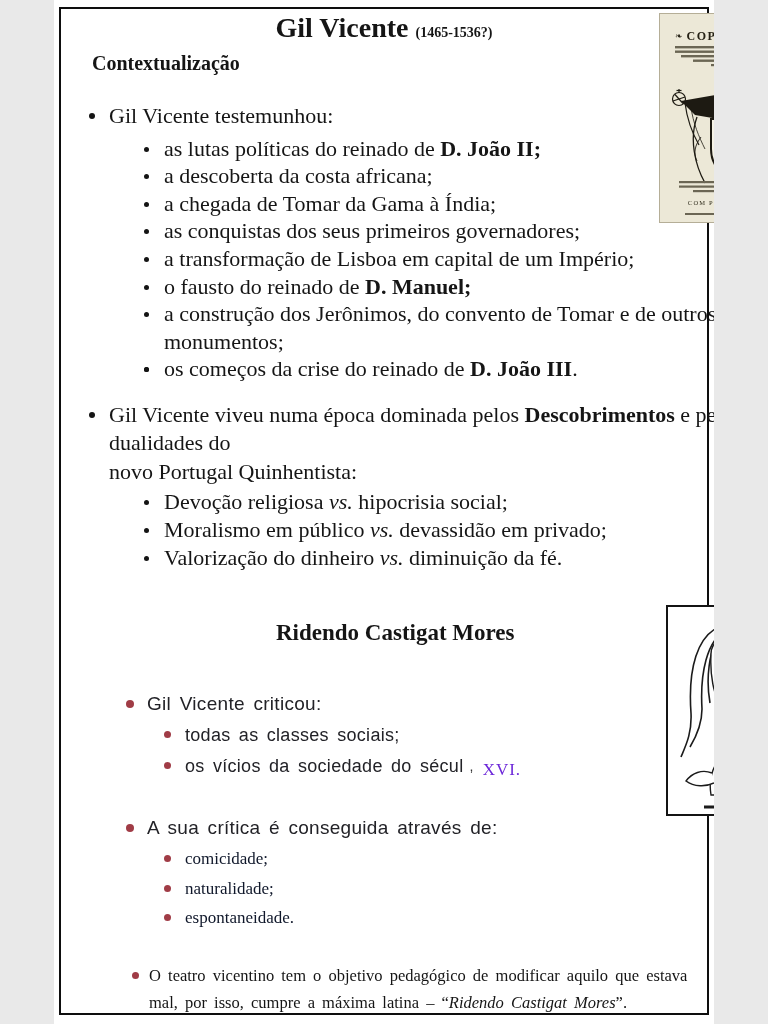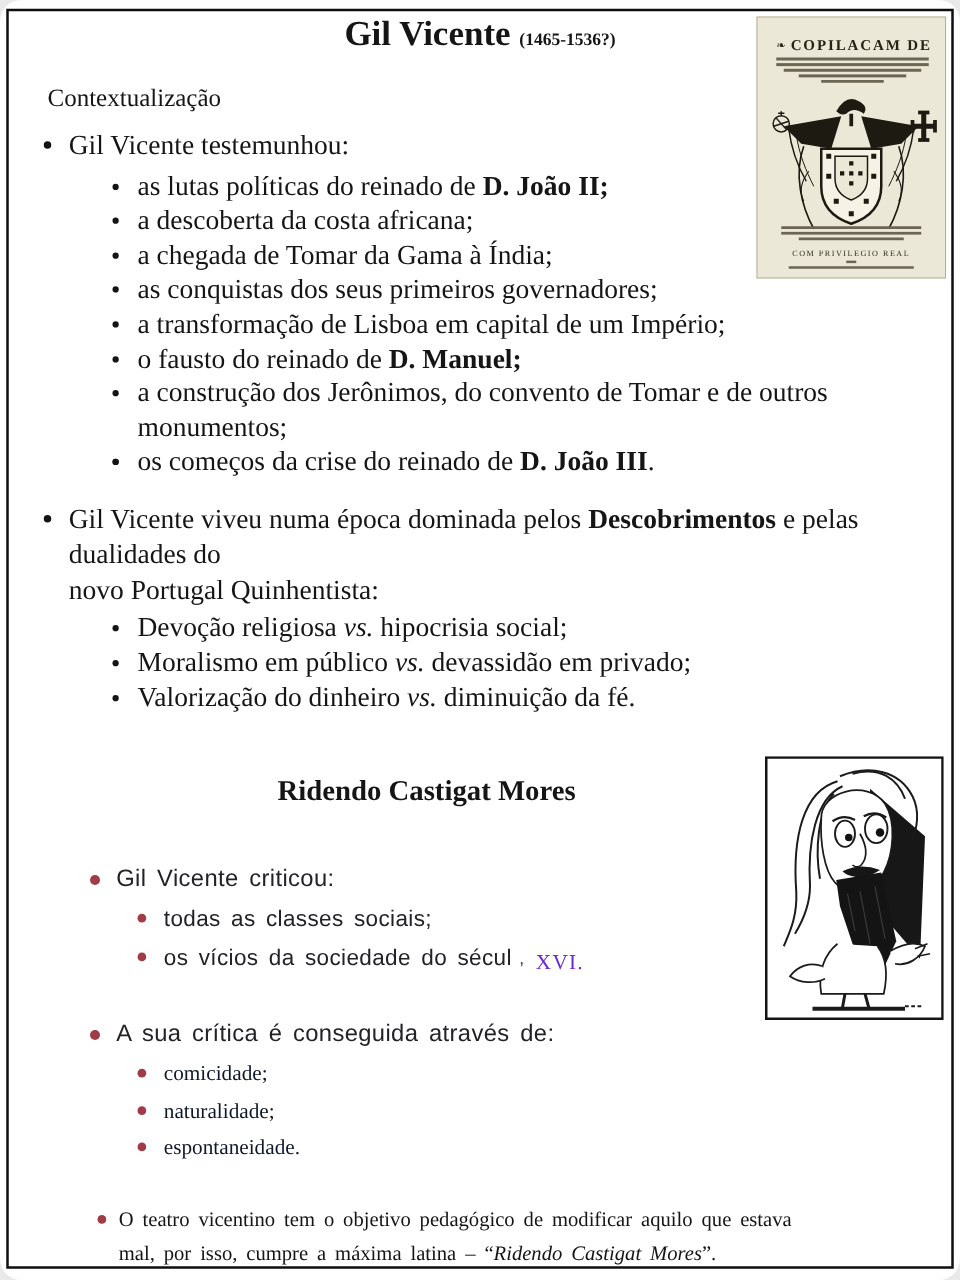--- a/index.html
+++ b/index.html
@@ -1,27 +1,27 @@
 <!DOCTYPE html>
 <html><head>
 <meta charset="utf-8">
 <style>
   html,body{margin:0;padding:0;background:#e9e9e9;}
   .slide{
-    position:relative;width:768px;height:1024px;background:#ffffff;
+    position:relative;width:660px;height:1024px;background:#ffffff;
     font-family:"Liberation Serif","DejaVu Serif",serif;color:#151515;
-    overflow:hidden;margin:0 auto;border-radius:17px;
+    overflow:hidden;margin:0 auto;
   }
   .frame{position:absolute;left:5px;top:7px;right:5px;bottom:9px;border:2px solid #0e0e0e;}
 
   
   .title-wrap{position:absolute;left:0;right:0;top:12px;text-align:center;}
   .title{font-size:28px;font-weight:bold;}
   .title-dates{font-size:14px;font-weight:bold;margin-left:7px;}
-  .h2{position:absolute;left:38px;top:68px;font-size:20px;font-weight:normal;}
+  .h2{position:absolute;left:38px;top:52px;font-size:20px;font-weight:bold;}
 
   
   .list1{position:absolute;left:33px;top:102px;width:706px;font-size:22px;}
   .row{position:relative;padding-left:22px;line-height:27.6px;}
   .row .bul{position:absolute;left:2px;top:11px;width:6px;height:6px;border-radius:50%;background:#141414;}
   .row.l2{margin-left:55px;}
   .row.l2 .bul{width:5px;height:5px;top:12px;}
   .row.first{margin-bottom:5px;}
   .row.group2{margin-top:18px;margin-bottom:2px;line-height:28.5px;}
   b{font-weight:bold;} i{font-style:italic;}

